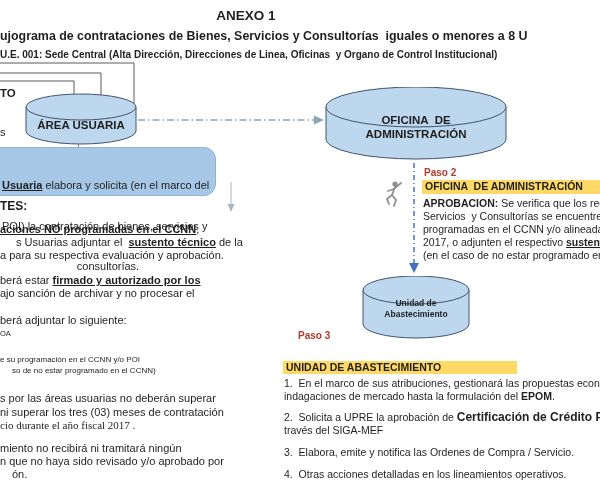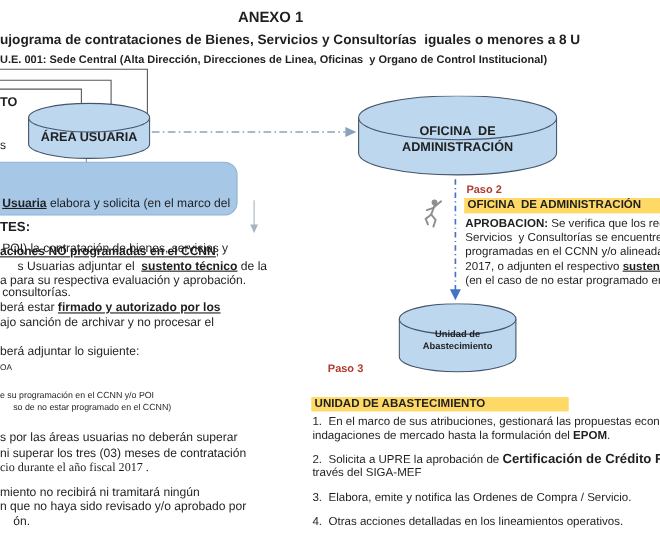--- a/index.html
+++ b/index.html
@@ -99,21 +99,21 @@
       </g>
     </svg>
     <div class="cyl-label" style="top:22px; font-size:8.5px;">Unidad de</div>
     <div class="cyl-label" style="top:33px; font-size:8.5px;">Abastecimiento</div>
   </div>
 
   <div class="abs callout" style="left:-36px; top:147px; width:250px; height:47px;">
     <div class="txt">
       <div><span class="b u">Usuaria</span><span> elabora y solicita (en el marco del</span></div>
       <div>POI) la contratación de bienes, servicios y</div>
-      <div style="text-align:left;">consultorías.</div>
+      <div style="text-align:center;">consultorías.</div>
     </div>
   </div>
 
   <div class="abs" style="left:382px; top:179px;">
     <svg width="24" height="32" viewBox="0 0 24 32">
       <g stroke="#8f8f8f" stroke-width="1.8" stroke-linecap="round" fill="none">
         <circle cx="13" cy="5" r="2.6" fill="#8f8f8f" stroke="none"></circle>
         <path d="M13 8 L10 16"></path>
         <path d="M13 9 L19 4"></path>
         <path d="M12 10 L6 12"></path>

